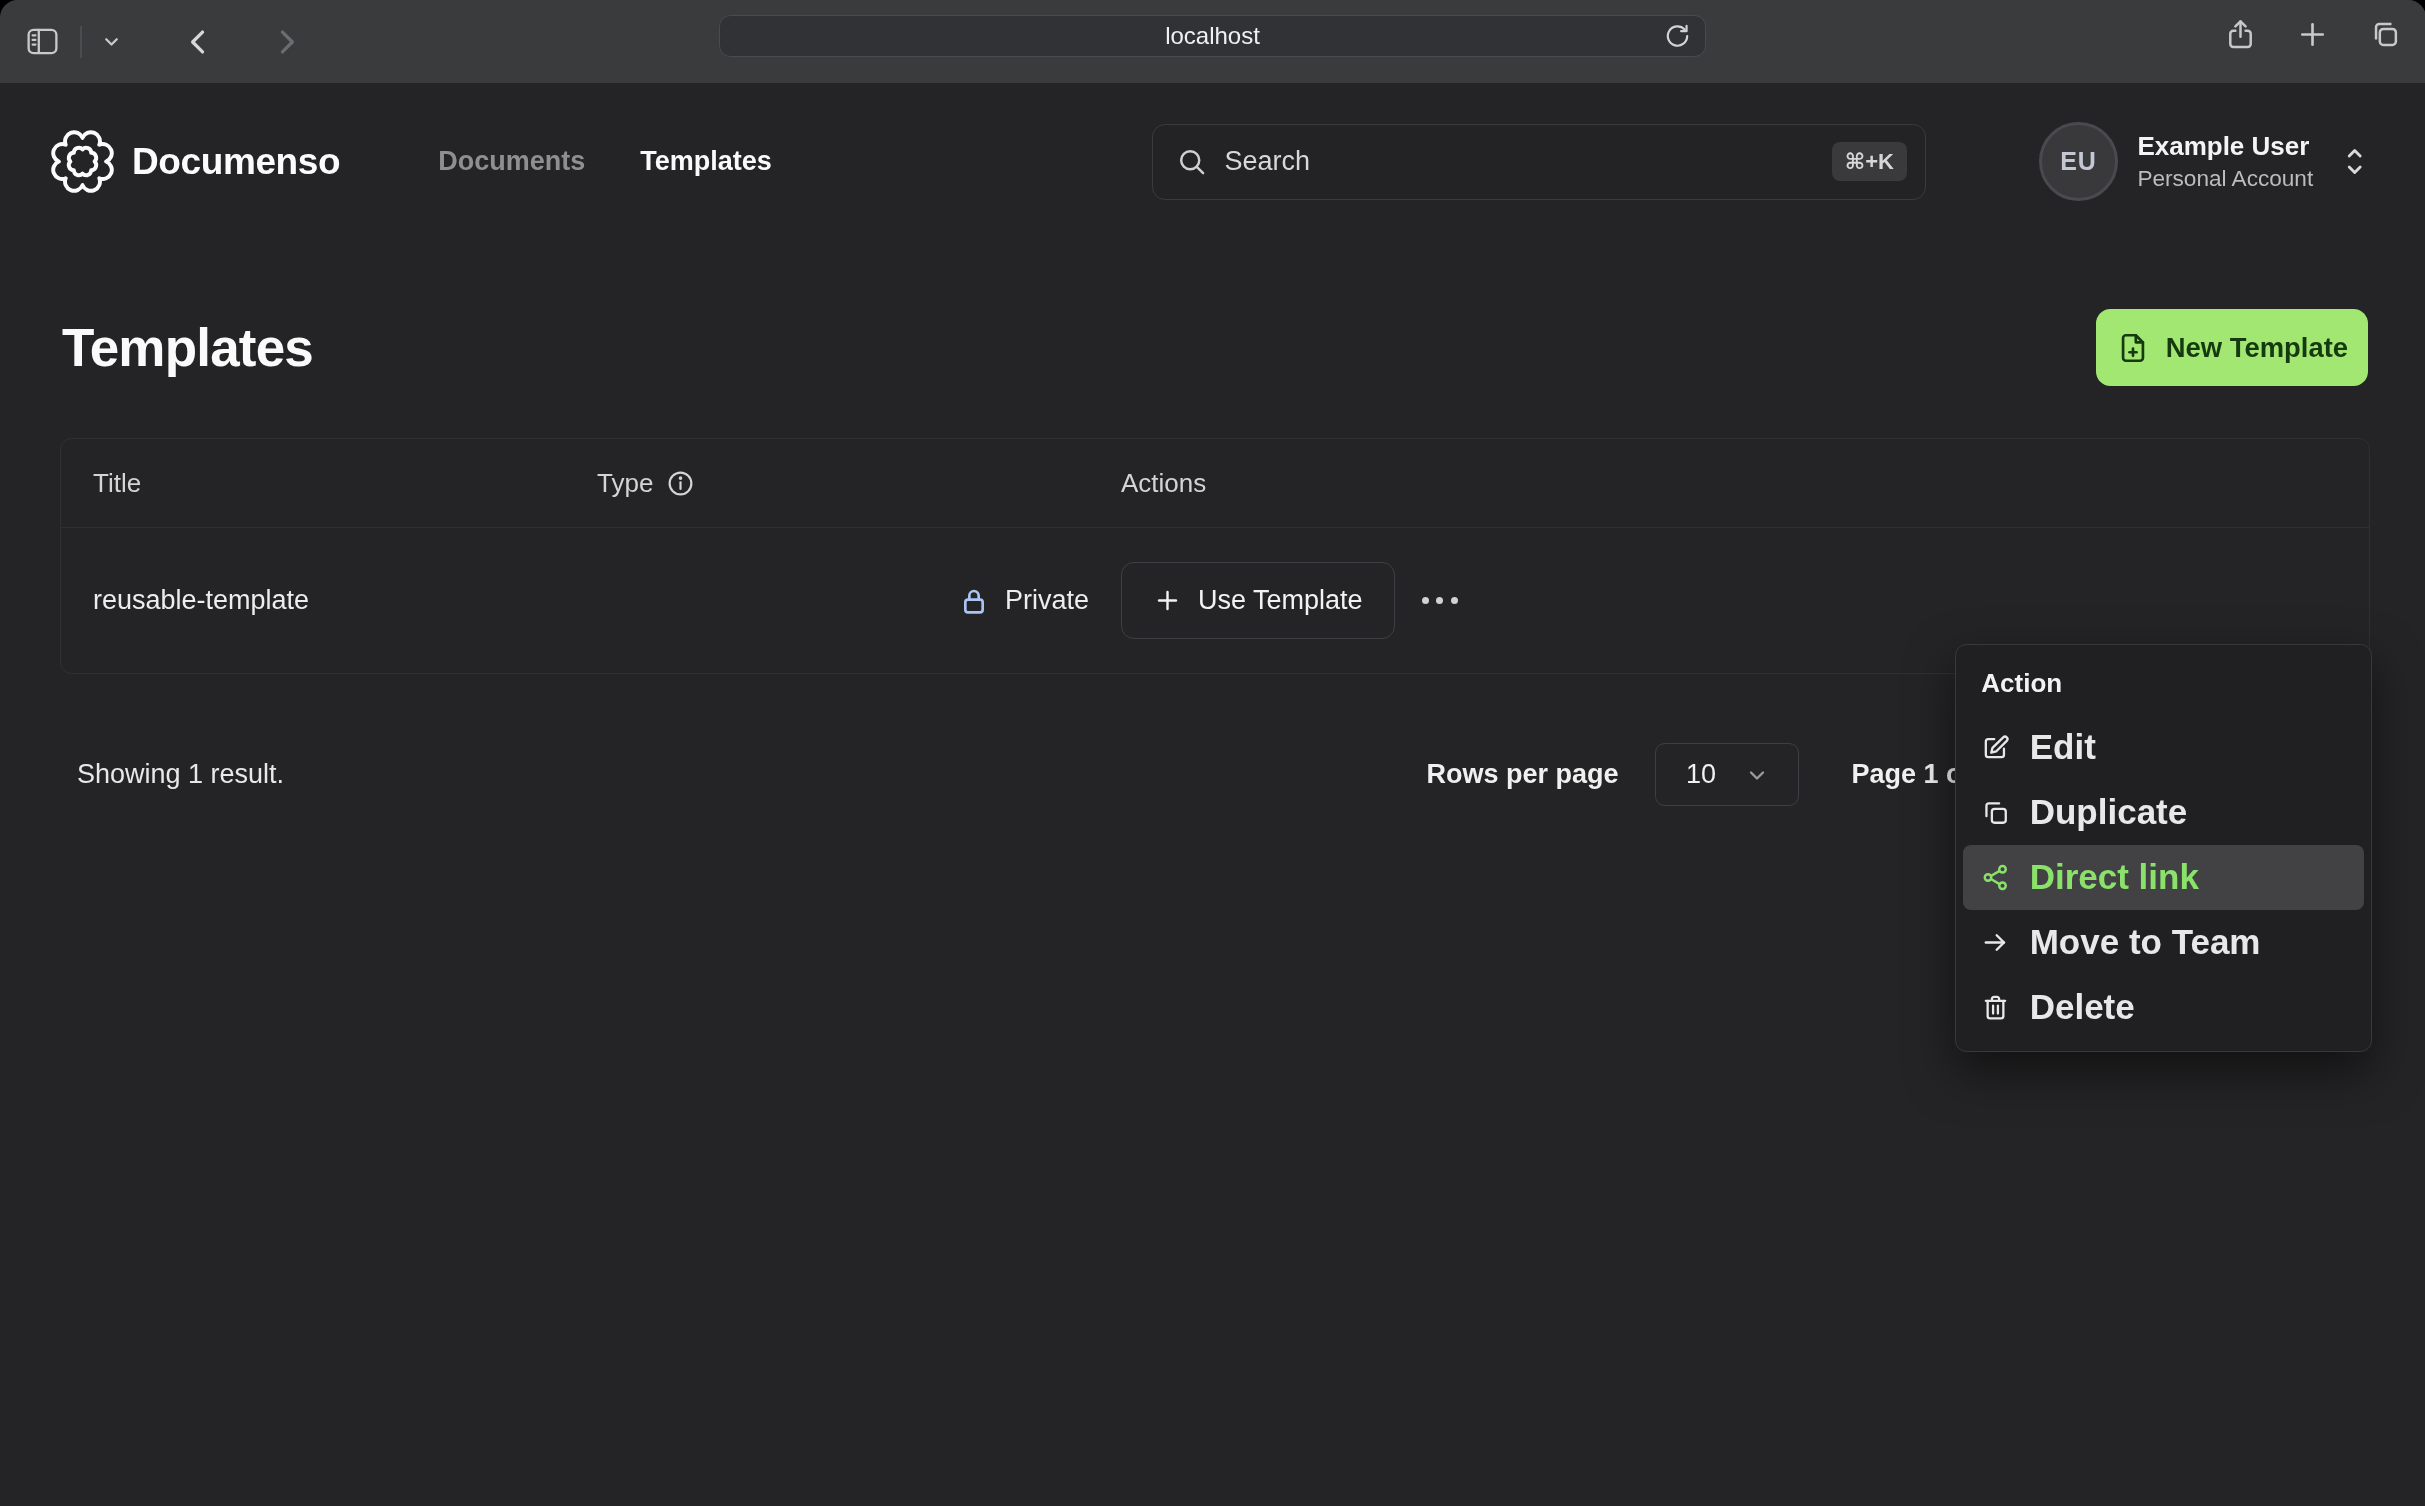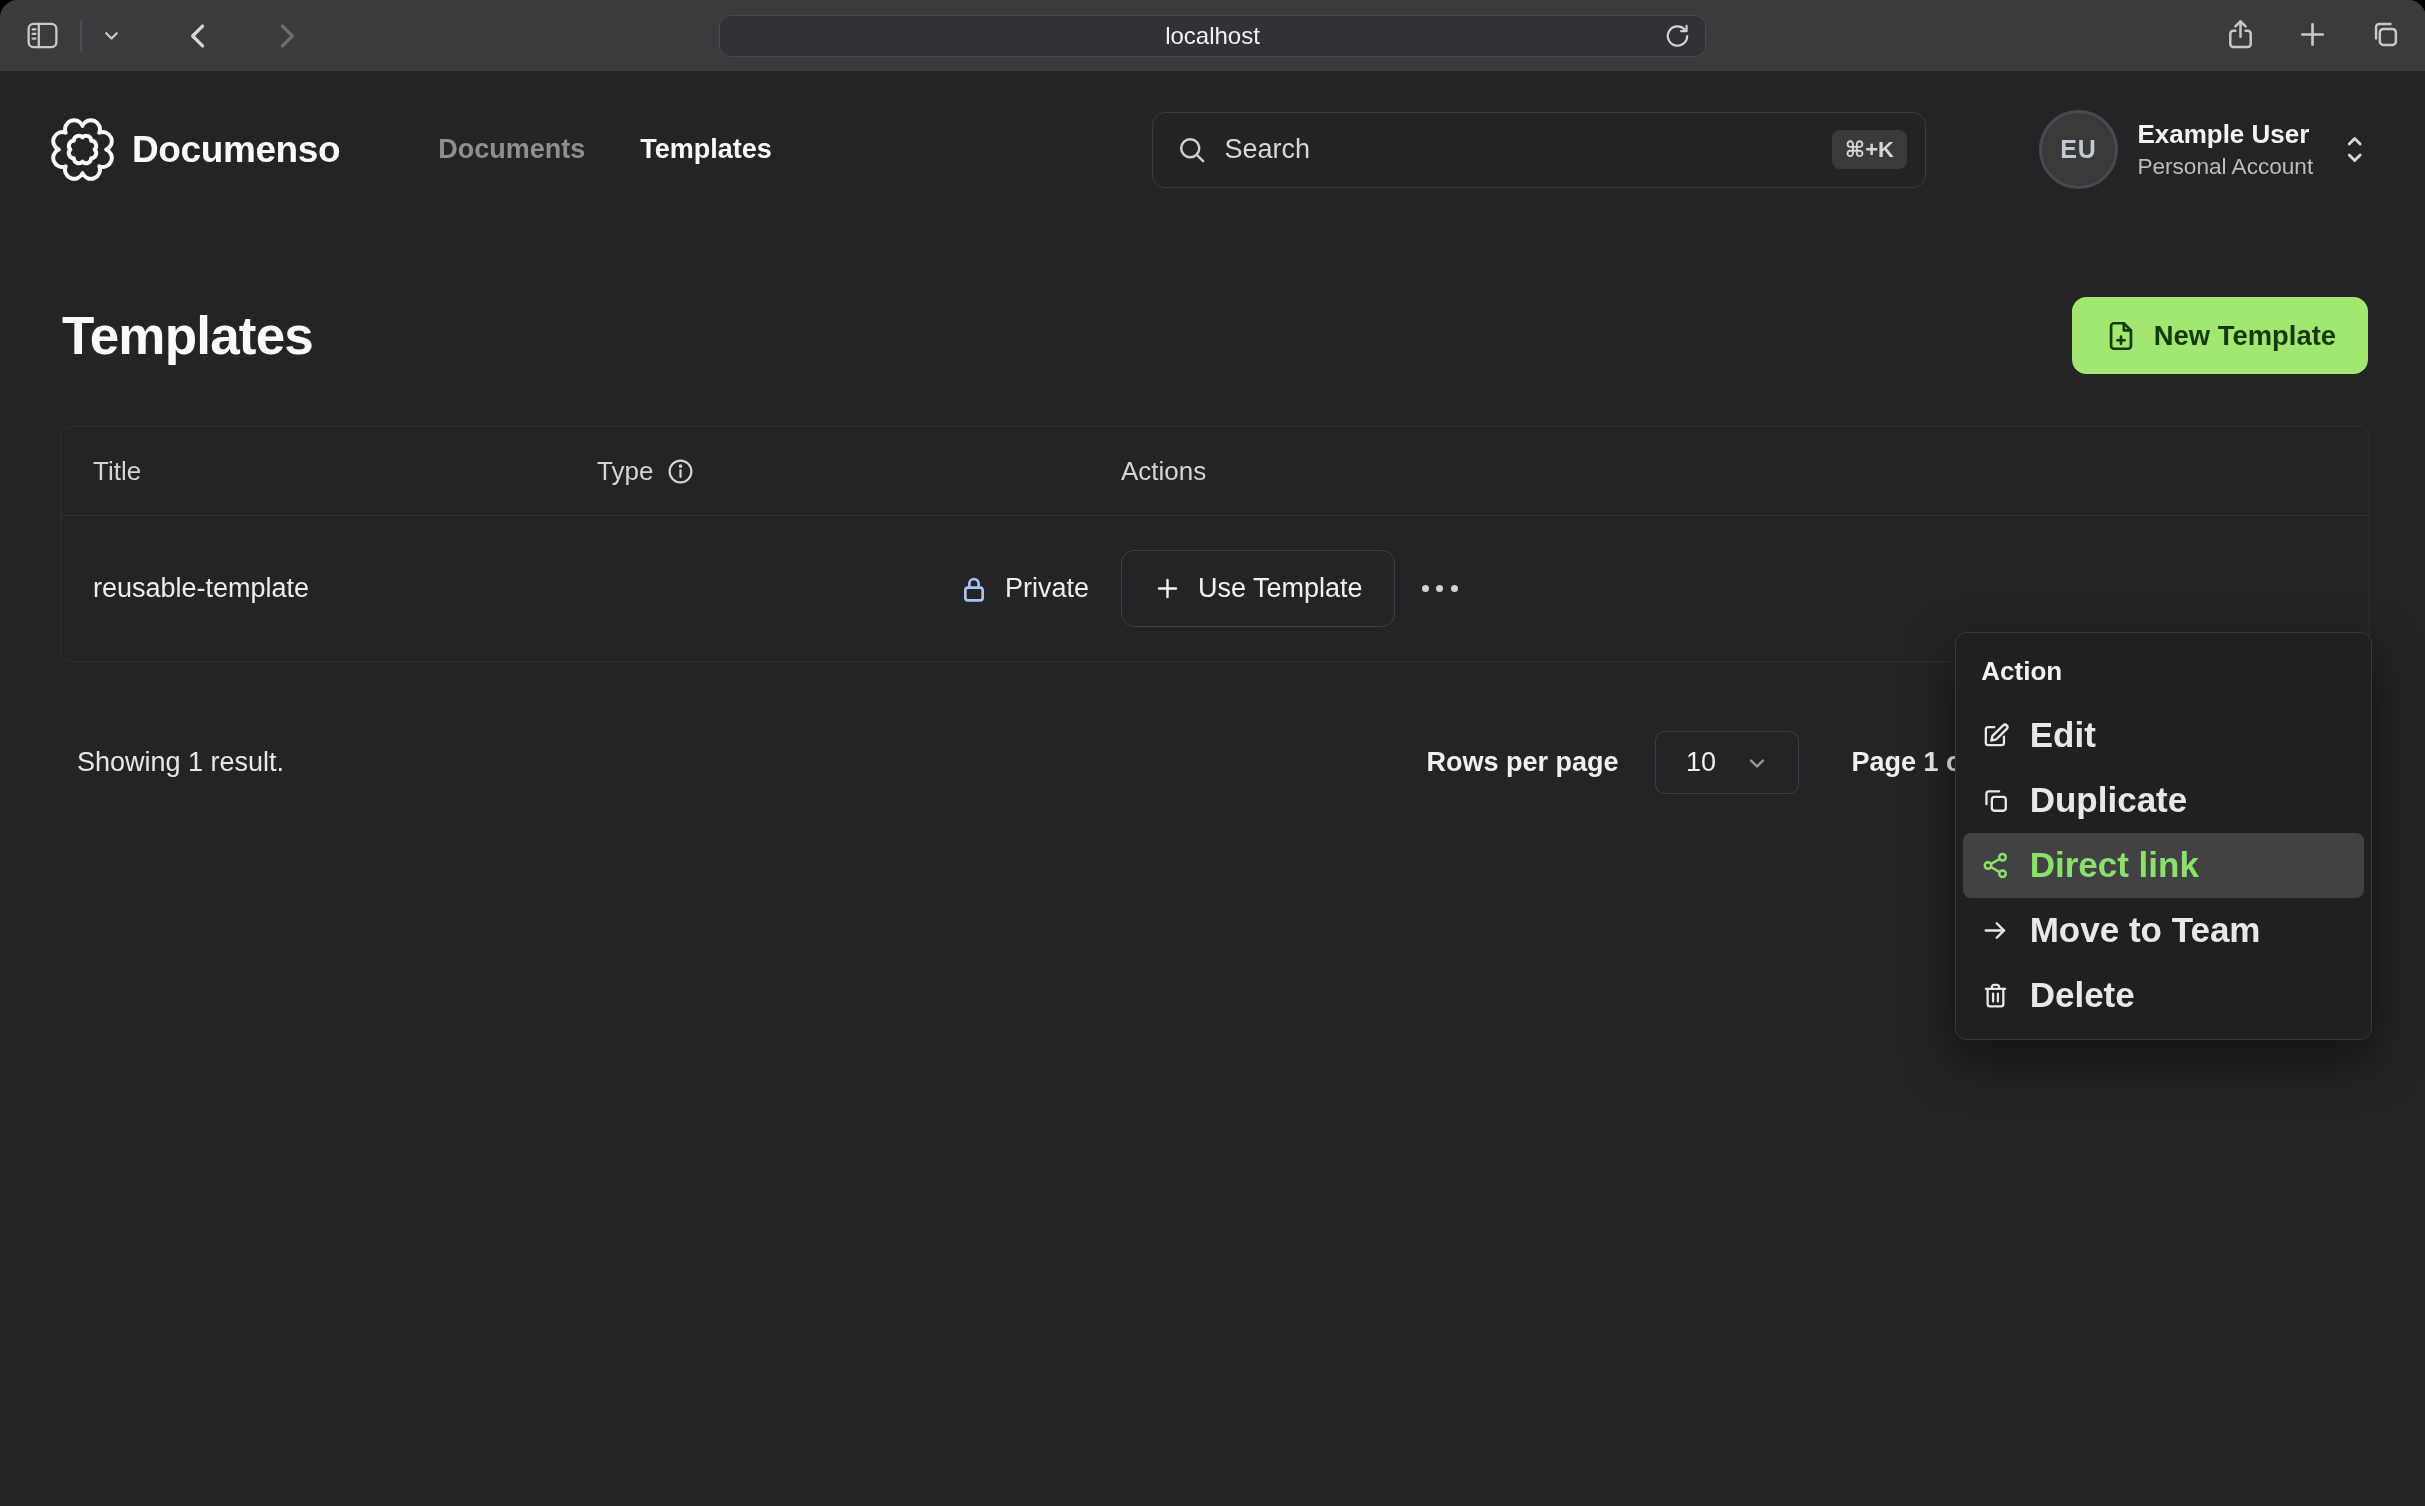--- a/index.html
+++ b/index.html
@@ -1,21 +1,21 @@
 <!DOCTYPE html>
 <html style="font-size:13px"><head>
 <meta charset="utf-8">
 <style>
   * { margin:0; padding:0; box-sizing:border-box; }
   html,body { width:2426px; height:1506px; background:#000; overflow:hidden; }
   body { font-family:"Liberation Sans","DejaVu Sans",sans-serif; -webkit-font-smoothing:antialiased; }
   .window { width:2426px; height:1506px; border-radius:18px 18px 0 0; overflow:hidden; background:#242426; }
 
   
-  .browser-bar { height:71px; background:#3a3b3d; display:flex; align-items:center; padding:5px 24px; position:relative; }
+  .browser-bar { height:83px; background:#3a3b3d; display:flex; align-items:center; padding:5px 24px; position:relative; }
   .bb-left { display:flex; align-items:center; gap:14.5px; }
   .bb-divider { width:1.6px; height:32px; background:#4b4c4f; margin:0 4.8px; }
   .bb-icon { display:flex; align-items:center; justify-content:center; }
   .url-field { position:absolute; left:719px; top:14.5px; width:987px; height:42px; background:#313236; border:1.6px solid #4a4b4f; border-radius:11.3px; display:flex; align-items:center; justify-content:center; }
   .url-text { color:#f0f0f0; font-size:24px; }
   .url-refresh { position:absolute; right:13px; top:50%; transform:translateY(-50%); }
   .bb-right { position:absolute; right:24px; top:0; height:69px; display:flex; align-items:center; gap:37px; }
 
   
   .app { position:relative; height:1135px; background:#242426; color:#f0f0f0; }
@@ -31,21 +31,21 @@
   .kbd-badge { margin-left:auto; background:#3a3a3d; color:#d6d6d8; border-radius:8px; padding:6.5px 13px; font-size:22px; font-weight:600; }
   .user-area { display:flex; align-items:center; margin-left:113px; cursor:pointer; }
   .avatar { width:79px; height:79px; border-radius:50%; background:#39393c; border:3.2px solid #4a4a4e; display:flex; align-items:center; justify-content:center; color:#c4c8d2; font-size:25px; font-weight:600; letter-spacing:0.8px; }
   .user-meta { margin-left:19.4px; }
   .user-name { font-size:26px; font-weight:600; color:#f4f4f4; }
   .user-account { font-size:22.6px; color:#bcbcbe; margin-top:4.8px; }
   .user-caret { margin-left:27.4px; }
 
   .title-row { display:flex; align-items:center; justify-content:space-between; padding:97px 58px 0 62px; }
   .page-title { font-size:53px; font-weight:bold; color:#fafafa; letter-spacing:-0.8px; }
-  .btn-new-template { display:flex; align-items:center; gap:16px; height:77px; padding:0 32px; background:#a2e771; color:#163a10; font-size:27.4px; font-weight:600; border:none; border-radius:14.5px; cursor:pointer; }
+  .btn-new-template { display:flex; align-items:center; gap:16px; height:77px; padding:0 20px; background:#a2e771; color:#163a10; font-size:27.4px; font-weight:600; border:none; border-radius:14.5px; cursor:pointer; }
 
   
   .table { margin:52px 56px 0 60px; border:1.6px solid #2f3032; border-radius:11.3px; }
   .thead, .trow { display:grid; grid-template-columns:504px 524px 500px 1fr; align-items:center; }
   .thead { height:89px; border-bottom:1.6px solid #2f3032; }
   .th { padding-left:32px; font-size:26px; font-weight:500; color:#d4d4d6; display:flex; align-items:center; gap:13px; }
   .trow { height:145px; }
   .td { padding-left:32px; font-size:27px; color:#ededee; display:flex; align-items:center; }
   .type-cell { gap:14.5px;justify-content:flex-end; }
   .actions-cell { gap:19px; }

